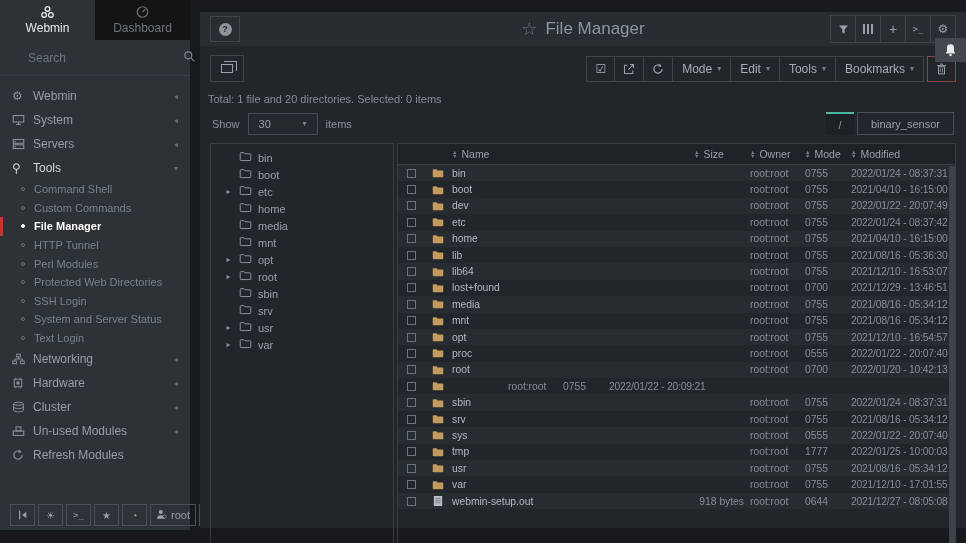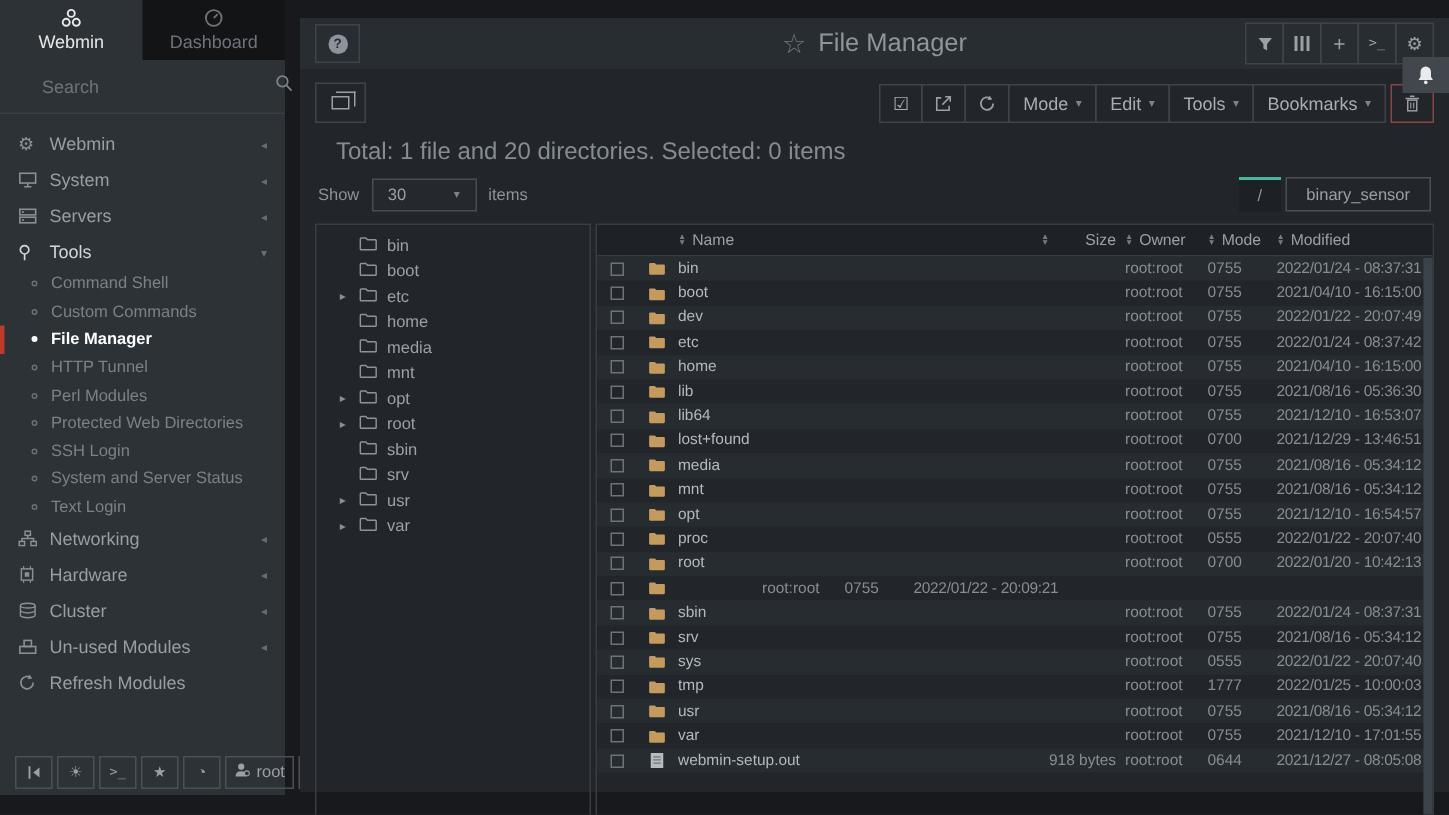--- a/index.html
+++ b/index.html
@@ -47,21 +47,21 @@
 
   .toolbar-row { display:flex; align-items:center; padding:9px 10px 0 10px; }
   .copy-btn { width:34px; height:27px; border:1px solid #3f4449; display:flex; align-items:center; justify-content:center; cursor:pointer; }
   .dblsq { position:relative; width:12px; height:9px; border:1px solid #9aa0a6; }
   .dblsq::before { content:""; position:absolute; left:2px; top:-4px; width:12px; height:9px; border-top:1px solid #9aa0a6; border-right:1px solid #9aa0a6; }
   .tb-right { margin-left:auto; display:flex; align-items:center; }
   .tbtn { height:26px; border:1px solid #3f4449; margin-left:-1px; padding:0 9px; display:flex; align-items:center; gap:5px; font-size:12px; color:#a7adb3; cursor:pointer; background:transparent; }
   .tbtn .caret { font-size:8px; color:#7c828a; }
   .tbtn.icon-only { padding:0 8px; font-size:12px; }
   .trash-btn { margin-left:3px; border:1px solid #8b4543; }
-  .total-line { padding:11px 12px 0 24px; font-size:16px; color:#858c93; }
+  .total-line { padding:11px 12px 0 8px; font-size:11px; color:#858c93; }
   .show-row { display:flex; align-items:center; padding:7px 12px 8px 12px; font-size:11px; color:#8d939a; }
   .show-select { width:70px; height:22px; border:1px solid #474d53; margin:0 8px; display:flex; align-items:center; padding:0 10px; font-size:11px; color:#9aa0a6; cursor:pointer; background:#25292e;text-align:right; }
   .show-select .caret { margin-left:auto; font-size:8px; color:#7c828a; }
   .crumbs { margin-left:auto; display:flex; }
   .crumb-root { width:28px; height:23px; background:#1d2125; border-top:2px solid #49b79d; display:flex; align-items:center; justify-content:center; font-size:11px; color:#8d939a; cursor:pointer; }
   .crumb-seg { height:23px; margin-left:3px; border:1px solid #4a5056; padding:0 13px; display:flex; align-items:center; font-size:11px; color:#9aa0a6; cursor:pointer; }
 
   .panels { display:flex; gap:3px; padding:0 10px; height:440px; }
   .tree-panel { width:184px; border:1px solid #383d42; display:flex; flex-direction:column; }
   .tree-items { flex:1; padding-top:5px; }
@@ -78,21 +78,21 @@
   .thead { height:21px; flex:none; display:flex; align-items:center; background:#1e2227; border-bottom:1px solid #383d42; font-size:10.5px; color:#9aa0a6; }
   .cell { display:flex; align-items:center; height:100%; }
   .col-check { width:26px; justify-content:center; }
   .col-icon { width:28px; justify-content:center; }
   .col-name { flex:1; }
   .col-size { width:56px; justify-content:flex-end; padding-right:6px; }
   .col-owner { width:55px; }
   .col-mode { width:46px; }
   .col-modified { width:104px; }
   .sort { display:flex; flex-direction:column; line-height:4px; font-size:5.5px; color:#767c83; margin-right:4px; cursor:pointer; }
-  .hdr-size { justify-content:space-between; }
+  .hdr-size { justify-content:flex-start; }
   .tbody { flex:1; }
   .trow { height:16.4px; display:flex; align-items:center; font-size:10.3px; color:#878d94; cursor:pointer; }
   .trow.alt { background:#272c31; }
   .trow .col-name { color:#b3b9bf; }
   .trow .col-modified { letter-spacing:-0.2px; }
   .cb { width:9px; height:9px; border:1px solid #6c737a; background:transparent; cursor:pointer; }
   .scrollbar { position:absolute; right:0; top:22px; bottom:0; width:6px; background:#2b3035; }
   .scroll-thumb { position:absolute; top:0; width:100%; height:100%; background:#3d434a; }
   .showing-line { padding:7px 12px; font-size:11px; color:#8d939a; }
 </style>

